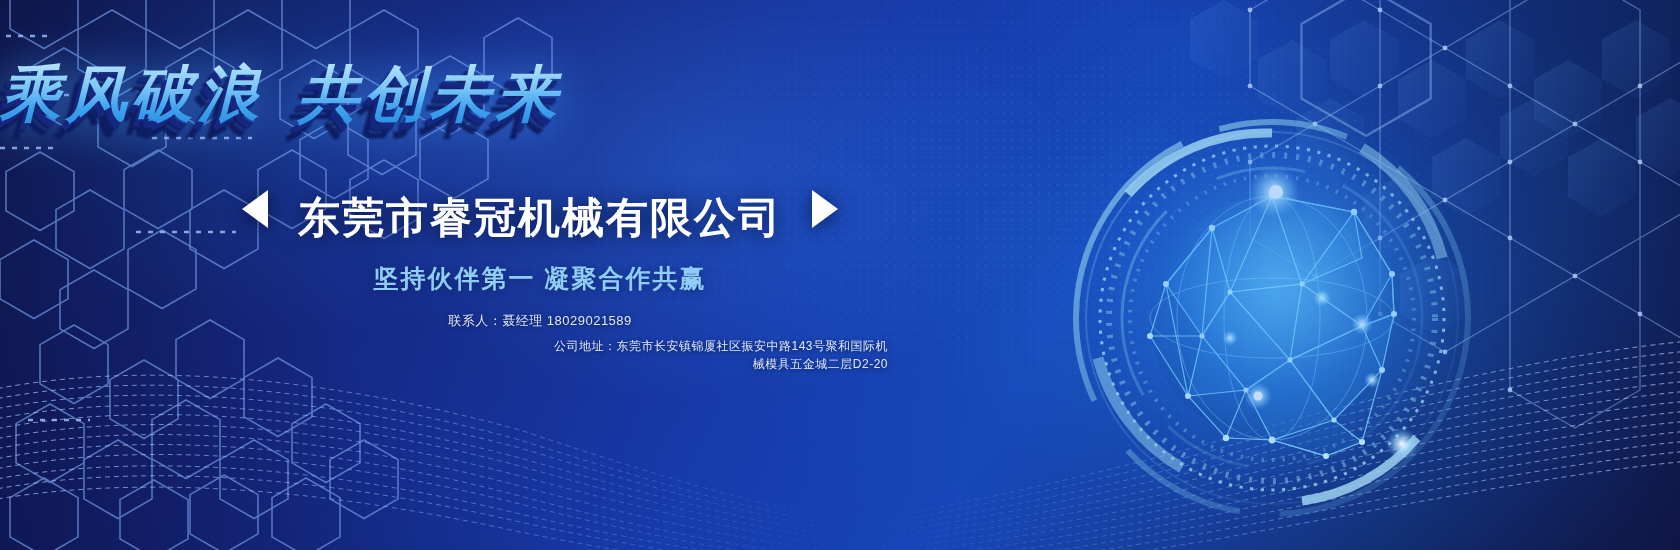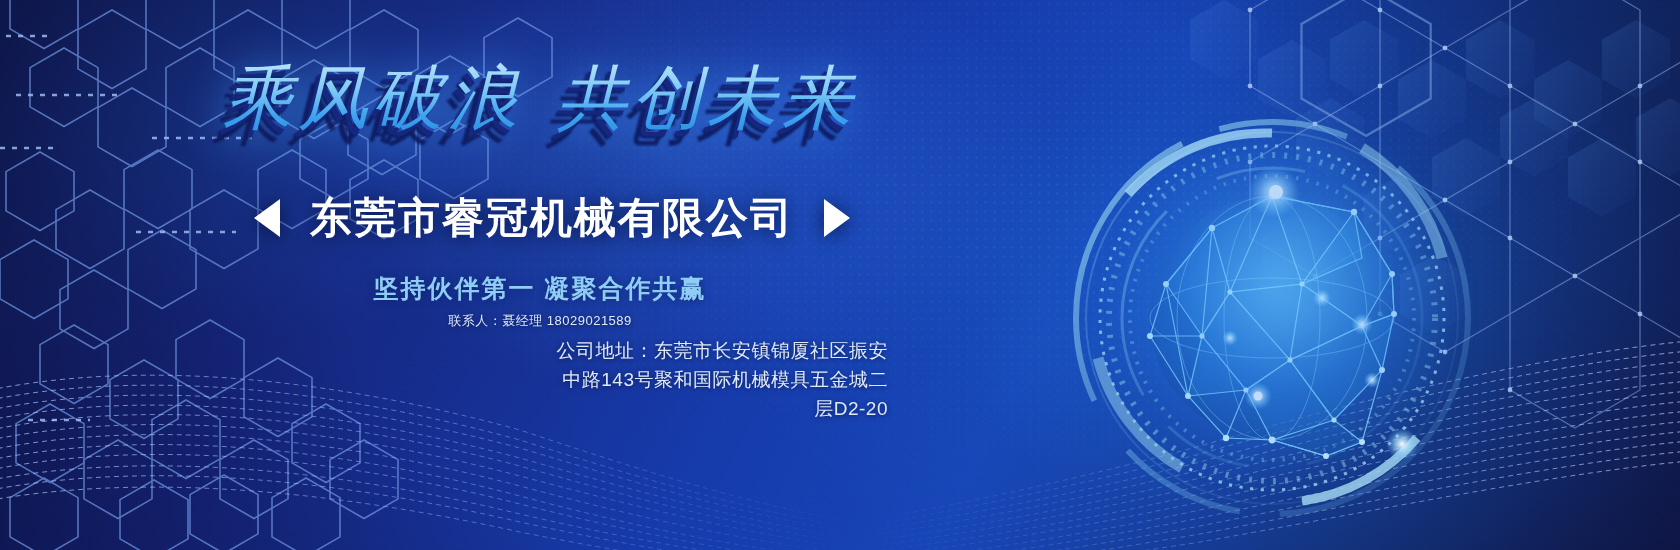--- a/index.html
+++ b/index.html
@@ -44,64 +44,63 @@
   
   .content{
     position:absolute;
     left:0; top:0; width:1080px; height:550px;
     z-index:7;
   }
 
   .title{
     position:absolute;
     left:0; top:62px; width:1080px;
-    text-align:center;
-    font-size:70px;
-    font-weight:normal;
+    font-size:61px;
+    font-weight:bold;
     font-style:italic;
     letter-spacing:5px;
     line-height:1.05;
     white-space:nowrap;
     color:#8fd0f7;
     background:linear-gradient(180deg,#b7e4fb 0%,#7ec9f6 38%,#3fa3ee 72%,#2b8fe4 100%);
     -webkit-background-clip:text;
     background-clip:text;
     -webkit-text-fill-color:transparent;
     filter:
       drop-shadow(-5px 7px 0 #15277e)
       drop-shadow(-7px 9px 1px rgba(12,25,92,.9))
       drop-shadow(0 0 22px rgba(70,160,255,.45));
   }
   .title .gap{ display:inline-block; width:34px; }
 
   .company-row{
     position:absolute;
-    left:12px; top:190px; width:1080px;
-    display:flex; align-items:center; justify-content:center;
+    left:0; top:190px; width:1080px;
+    display:flex; align-items:flex-start; justify-content:center;
     gap:30px;
     filter:drop-shadow(0 2px 10px rgba(4,14,60,.85));
   }
   .tri{
     width:0; height:0;
     border-top:19px solid transparent;
     border-bottom:19px solid transparent;
   }
   .tri-left{ border-right:26px solid #ffffff; }
   .tri-right{ border-left:26px solid #ffffff; }
   .company-name{
     color:#ffffff;
     font-size:42px;
     font-weight:bold;
     letter-spacing:2px;
     white-space:nowrap;
   }
 
   .slogan{
     position:absolute;
-    left:0; top:272px; width:1080px;
+    left:0; top:262px; width:1080px;
     text-align:center;
     font-size:25px;
     font-weight:bold;
     letter-spacing:2px;
     color:#8fcdf4;
     white-space:nowrap;
     text-shadow:0 1px 8px rgba(10,30,100,.7);
   }
 
   .contact{
@@ -113,21 +112,21 @@
     letter-spacing:.5px;
     line-height:1.55;
     white-space:nowrap;
     text-shadow:0 1px 5px rgba(8,20,70,.8);
   }
 
   .address{
     position:absolute;
     left:550px; top:337px; width:338px;
     color:#dfeaf8;
-    font-size:19px;
+    font-size:12px;
     letter-spacing:.5px;
     line-height:1.52;
     text-align:right;
     text-shadow:0 1px 5px rgba(8,20,70,.8);
   }
   .address .lbl{ white-space:nowrap; }
 
   
   .hex-wrap{ position:absolute; inset:0; z-index:2; pointer-events:none; }
 

